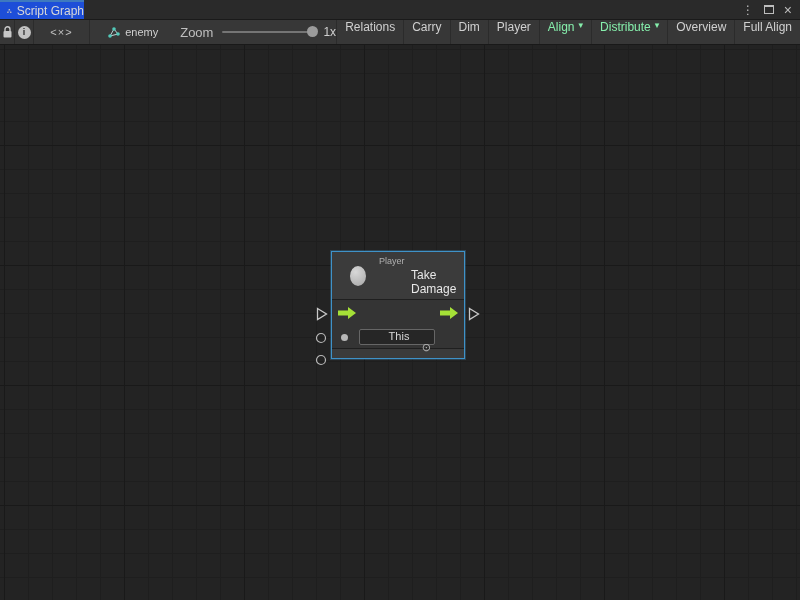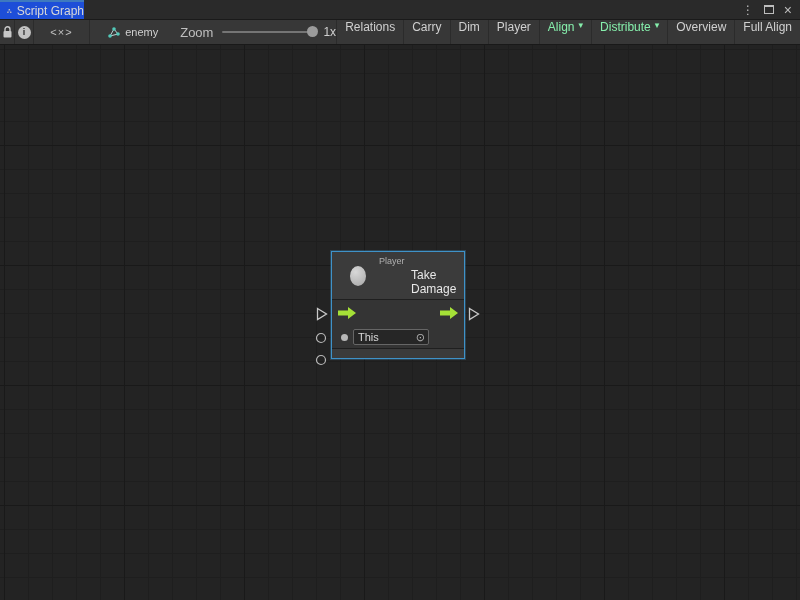--- a/index.html
+++ b/index.html
@@ -68,23 +68,23 @@
                background:radial-gradient(circle at 35% 30%, #d8d8d8, #a6a6a6); }
   .node-subtitle { font-size:9px; color:#b0b0b0; margin-bottom:2px; }
   .node-title { font-size:12px; color:#e8e8e8;margin-left:32px; }
   .row { position:relative; display:flex; align-items:center; }
   .row-flow { height:26px; padding:0 6px; }
   .arrow-out { margin-left:auto; }
   .row-port { height:22px; padding-left:9px; }
   .dot { width:7px; height:7px; border-radius:50%; }
   .dot-this { background:#b8b8b8; }
   .dot-damage { background:#45d6c6; }
-  .this-box { margin-left:5px; width:76px; height:16px; background:#262626;
+  .this-box { margin-left:11px; width:76px; height:16px; background:#262626;
               border:1px solid #666; border-radius:2px;
-              display:flex; align-items:center; padding-left:4px; }
+              display:flex; align-items:center; padding-left:4px;flex-direction:column; }
   .this-text { font-size:11px; color:#d8d8d8; }
   .picker { margin-left:auto; margin-right:3px; font-size:11px; color:#b5b5b5;
             line-height:1; }
   .damage-label { font-size:11px; color:#cfcfcf; margin-left:9px; }
   .zero-box { margin-left:5px; width:18px; height:16px; background:#262626;
               border:1px solid #666; border-radius:2px; font-size:11px;
               color:#e0e0e0; display:flex; align-items:center; justify-content:center; }
   .node-footer { height:10px; background:#3b3b3b; border-top:1px solid #1f1f1f; }
 
   .ext-port { position:absolute; line-height:0; }

